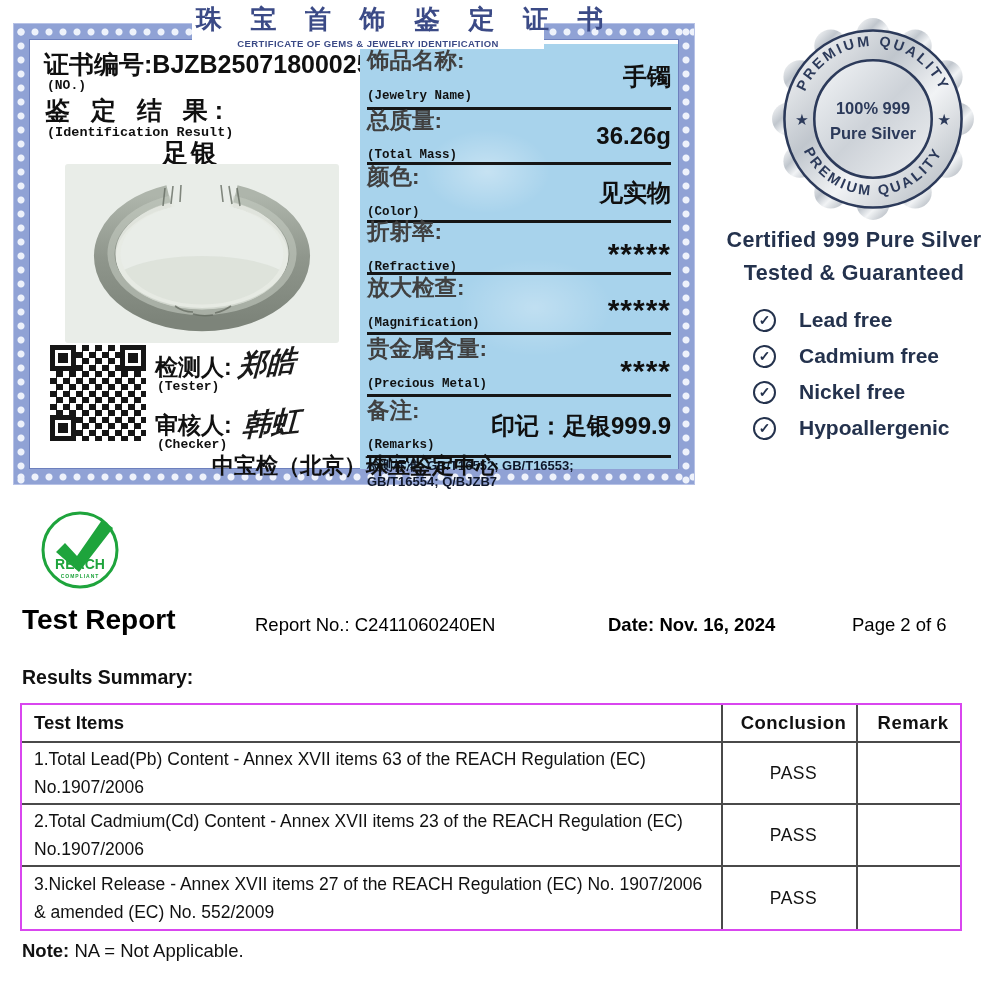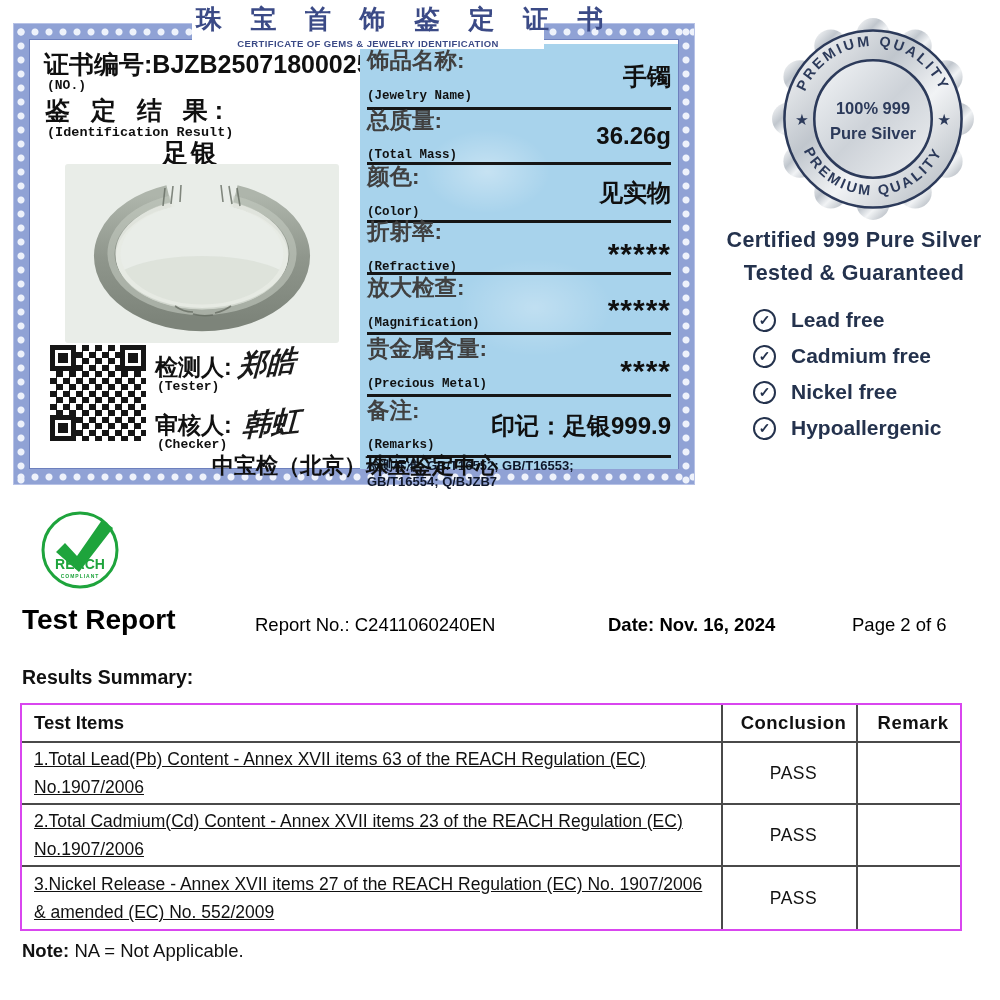--- a/index.html
+++ b/index.html
@@ -69,40 +69,40 @@
 
   
   .claim-h{left:718px;width:272px;text-align:center;font-size:21.5px;font-weight:600;
            color:#24324d;letter-spacing:0.3px;}
   .ch1{top:228px;} .ch2{top:261px;}
   .claims{left:753px;top:308px;}
   .claim{display:flex;align-items:center;margin-bottom:12px;}
   .cicon{width:23px;height:23px;border:2px solid #24324d;border-radius:50%;box-sizing:border-box;
          display:flex;align-items:center;justify-content:center;font-size:14px;font-weight:bold;
          color:#24324d;margin-right:15px;}
-  .ctext{font-size:21px;font-weight:600;color:#24324d;}
+  .ctext{font-size:21px;font-weight:600;color:#24324d;margin-left:8px;}
 
   
   .reach{left:28px;top:500px;}
 
   
   .rep-title{left:22px;top:604px;font-size:28px;font-weight:bold;color:#000;}
   .rep-meta{font-size:18.5px;color:#000;top:614px;}
   .rm1{left:255px;} .rm2{left:608px;font-weight:bold;} .rm3{left:852px;}
 
   
   .sec-title{left:22px;top:666px;font-size:19.5px;font-weight:bold;}
   .rtable{position:absolute;left:20px;top:703px;width:942px;border:2px solid #d946ef;
           display:grid;grid-template-columns:701px 135px 102px;box-sizing:border-box;background:#fff;}
   .cell{border-right:2px solid #4a4a4a;border-bottom:2px solid #4a4a4a;box-sizing:border-box;
         font-size:17.5px;display:flex;align-items:center;}
   .cell.last{border-right:none;}
   .cell.bottom{border-bottom:none;}
   .cell.head{font-weight:bold;font-size:18.5px;height:38px;}
-  .cell.item{padding:14px 12px;line-height:1.62;text-decoration:underline;}
+  .cell.item{padding:14px 12px;line-height:1.62;}
   .cell.headitem{padding:0 12px;}
   .cell.center{justify-content:center;letter-spacing:0.5px;padding-left:8px;}
   .rowh{height:62px;}
 
   .note{left:22px;top:940px;font-size:18.5px;}
   .note b{font-weight:bold;}
 </style>
 </head>
 <body>
 

